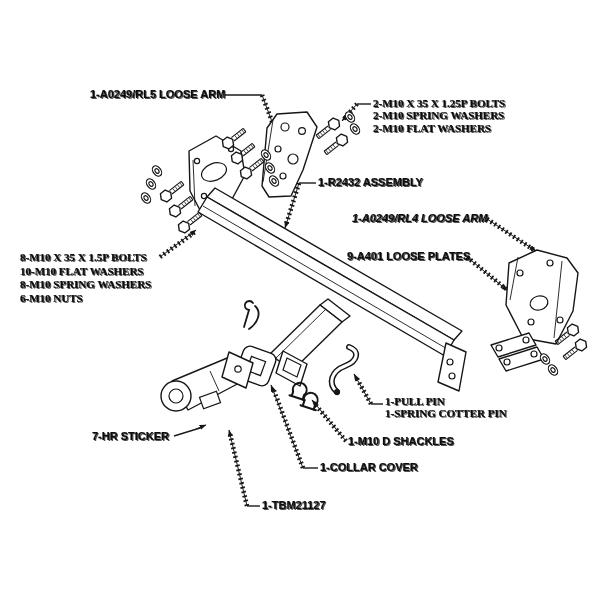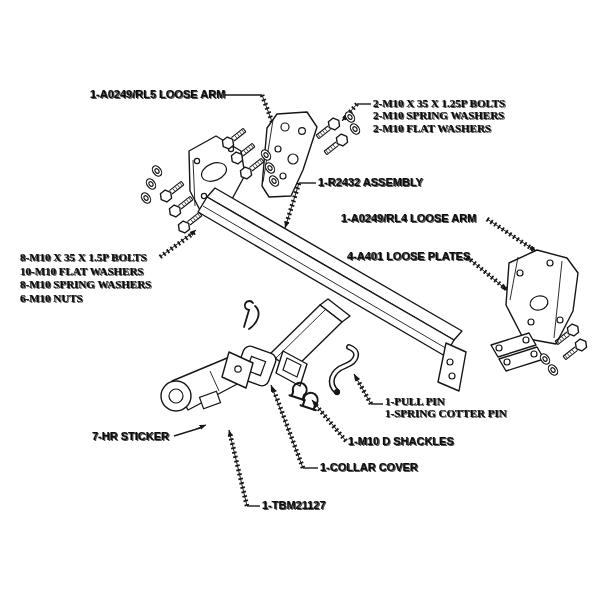--- a/index.html
+++ b/index.html
@@ -11,21 +11,21 @@
   .lbl{
     position:absolute;white-space:nowrap;color:#0d0d0d;
     font-weight:bold;font-size:11px;line-height:12.4px;letter-spacing:0px;
     text-shadow:1.1px 0.6px 0 rgba(15,15,15,0.72);
     -webkit-text-stroke:0.2px #111;
   }
   .lbl .ln{white-space:nowrap;font-family:Liberation Serif, serif;}
   #lbl-loose-arm-left   {left:90px;  top:88px;}
   #lbl-fastener-upper   {left:373px; top:97px;}
   #lbl-hitch-assembly   {left:318px; top:176px;text-align:center;}
-  #lbl-loose-arm-right  {left:341px; top:212px;}
+  #lbl-loose-arm-right  {left:352px; top:212px;font-style:italic;}
   #lbl-loose-plates     {left:347px; top:250px;}
   #lbl-fastener-lower   {left:20px;  top:251px; line-height:13.6px;}
   #lbl-pull-pin         {left:385px; top:395px;}
   #lbl-d-shackles       {left:348px; top:435px;}
   #lbl-collar-cover     {left:320px; top:461px;}
   #lbl-hr-sticker       {left:92px;  top:430px;}
   #lbl-ball-mount       {left:262px; top:499px;text-align:right;}
 
   
   .part{fill:#ffffff;stroke:#161616;stroke-width:1.4;stroke-linejoin:round;}
@@ -248,21 +248,21 @@
   <div class="lbl" id="lbl-fastener-upper">
     <div class="ln">2-M10 X 35 X 1.25P BOLTS</div>
     <div class="ln">2-M10 SPRING WASHERS</div>
     <div class="ln">2-M10 FLAT WASHERS</div>
   </div>
 
   <div class="lbl" id="lbl-hitch-assembly">1-R2432 ASSEMBLY</div>
 
   <div class="lbl" id="lbl-loose-arm-right">1-A0249/RL4 LOOSE ARM</div>
 
-  <div class="lbl" id="lbl-loose-plates">4-A401 LOOSE PLATES</div>
+  <div class="lbl" id="lbl-loose-plates">9-A401 LOOSE PLATES</div>
 
   <div class="lbl" id="lbl-fastener-lower">
     <div class="ln">8-M10 X 35 X 1.5P BOLTS</div>
     <div class="ln">10-M10 FLAT WASHERS</div>
     <div class="ln">8-M10 SPRING WASHERS</div>
     <div class="ln">6-M10 NUTS</div>
   </div>
 
   <div class="lbl" id="lbl-pull-pin">
     <div class="ln">1-PULL PIN</div>

